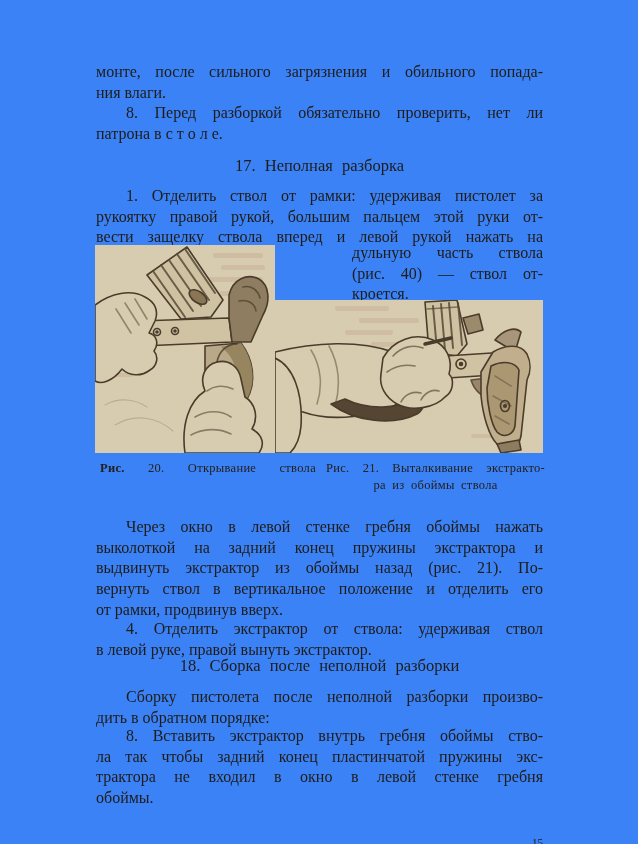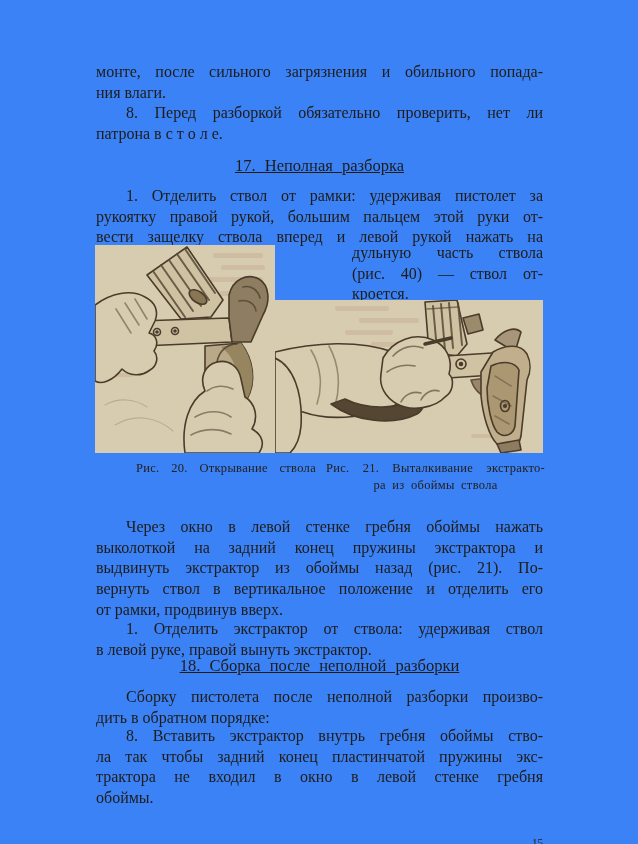--- a/index.html
+++ b/index.html
@@ -10,24 +10,24 @@
     color:#1f1c18;
     overflow:hidden;
     margin:0 auto;
   }
   .tblock { position:absolute; font-size:16px; line-height:20.7px; }
   .ln { min-height:20.7px; }
   .j  { text-align:justify; text-align-last:justify; }
   .ind{ text-indent:30px; }
   .ctr{ text-align:center; text-align-last:center; }
   .heading { position:absolute; left:96px; width:447px; text-align:center;
-             font-size:16.5px; word-spacing:5px;text-decoration:underline; }
+             font-size:16.5px; word-spacing:5px; }
   .caption { position:absolute; font-size:12.5px; line-height:16.5px;
              word-spacing:3px; letter-spacing:0.3px; color:#23201c; }
-  .caption .b { font-weight:normal;margin-left:36px; }
+  .caption .b { font-weight:bold; }
   .photo { position:absolute; background:#d8ccb0; }
   .photo svg { display:block; }
   .pagenum { position:absolute; left:96px; top:836px; width:447px;
              text-align:right; font-size:11px; }
 </style>
 </head>
 <body>
 
 <div class="page">
 
@@ -193,21 +193,21 @@
 
   <div class="tblock" style="left:96px;top:517px;width:447px">
     <div class="ln j ind">Через окно в левой стенке гребня обоймы нажать</div>
     <div class="ln j">выколоткой на задний конец пружины экстрактора и</div>
     <div class="ln j">выдвинуть экстрактор из обоймы назад (рис. 21). По-</div>
     <div class="ln j">вернуть ствол в вертикальное положение и отделить его</div>
     <div class="ln">от рамки, продвинув вверх.</div>
   </div>
 
   <div class="tblock" style="left:96px;top:619px;width:447px">
-    <div class="ln j ind">1. Отделить экстрактор от ствола: удерживая ствол</div>
+    <div class="ln j ind">4. Отделить экстрактор от ствола: удерживая ствол</div>
     <div class="ln">в левой руке, правой вынуть экстрактор.</div>
   </div>
 
   <div class="heading" style="top:656px">18. Сборка после неполной разборки</div>
 
   <div class="tblock" style="left:96px;top:687px;width:447px">
     <div class="ln j ind">Сборку пистолета после неполной разборки произво-</div>
     <div class="ln">дить в обратном порядке:</div>
   </div>
 

